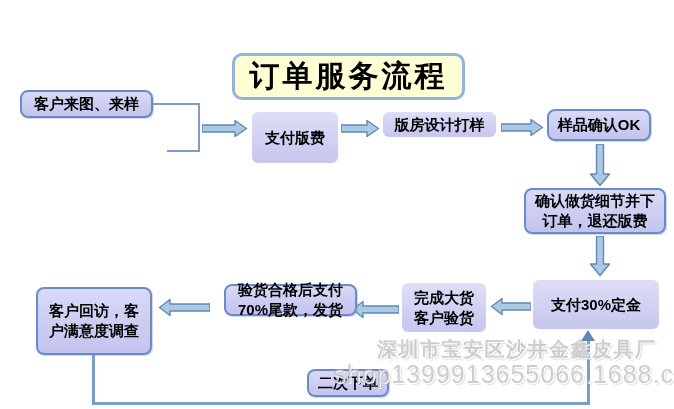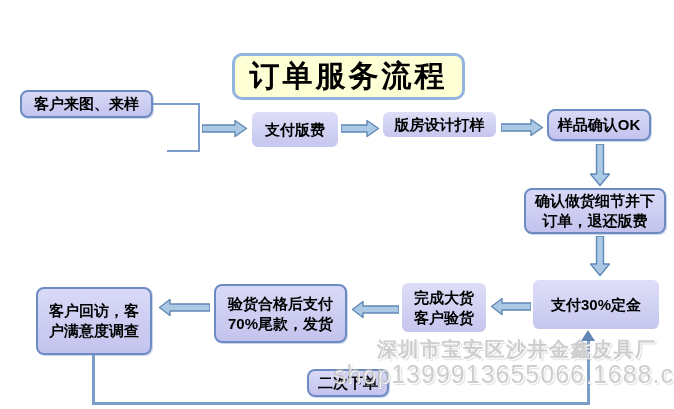--- a/index.html
+++ b/index.html
@@ -59,21 +59,21 @@
   </div>
 
   <div class="line" style="left:152px;top:103px;width:48px;height:2px"></div>
   <div class="line" style="left:167px;top:150px;width:33px;height:2px"></div>
   <div class="line" style="left:198px;top:103px;width:2px;height:49px"></div>
 
   <svg class="flow-arrow" style="left:202px;top:119px" width="46" height="19" viewBox="0 0 46 19">
     <polygon points="0,6 33,6 33,1.5 44.5,9.5 33,17.5 33,13 0,13"></polygon>
   </svg>
 
-  <div class="box" style="left:252px;top:112px;width:86px;height:35px">
+  <div class="box" style="left:252px;top:112px;width:86px;height:51px">
     <span>支付版费</span>
   </div>
 
   <svg class="flow-arrow" style="left:341px;top:119px" width="39" height="19" viewBox="0 0 39 19">
     <polygon points="0,6 26,6 26,1.5 37.5,9.5 26,17.5 26,13 0,13"></polygon>
   </svg>
 
   <div class="box" style="left:383px;top:112px;width:113px;height:25px">
     <span>版房设计打样</span>
   </div>
@@ -109,21 +109,21 @@
 
   <div class="box" style="left:402px;top:283px;width:84px;height:49px">
     <span>完成大货</span>
     <span>客户验货</span>
   </div>
 
   <svg class="flow-arrow" style="left:351px;top:300px" width="48" height="19" viewBox="0 0 48 19">
     <polygon points="48,6 12,6 12,1.5 1.5,9.5 12,17.5 12,13 48,13"></polygon>
   </svg>
 
-  <div class="box bordered" style="left:214px;top:284px;width:133px;height:59px">
+  <div class="box bordered" style="left:224px;top:284px;width:133px;height:32px">
     <span>验货合格后支付</span>
     <span>70%尾款，发货</span>
   </div>
 
   <svg class="flow-arrow" style="left:158px;top:298px" width="52" height="19" viewBox="0 0 52 19">
     <polygon points="52,6 12,6 12,1.5 1.5,9.5 12,17.5 12,13 52,13"></polygon>
   </svg>
 
   <div class="box bordered" style="left:36px;top:287px;width:116px;height:68px">
     <span>客户回访，客</span>

